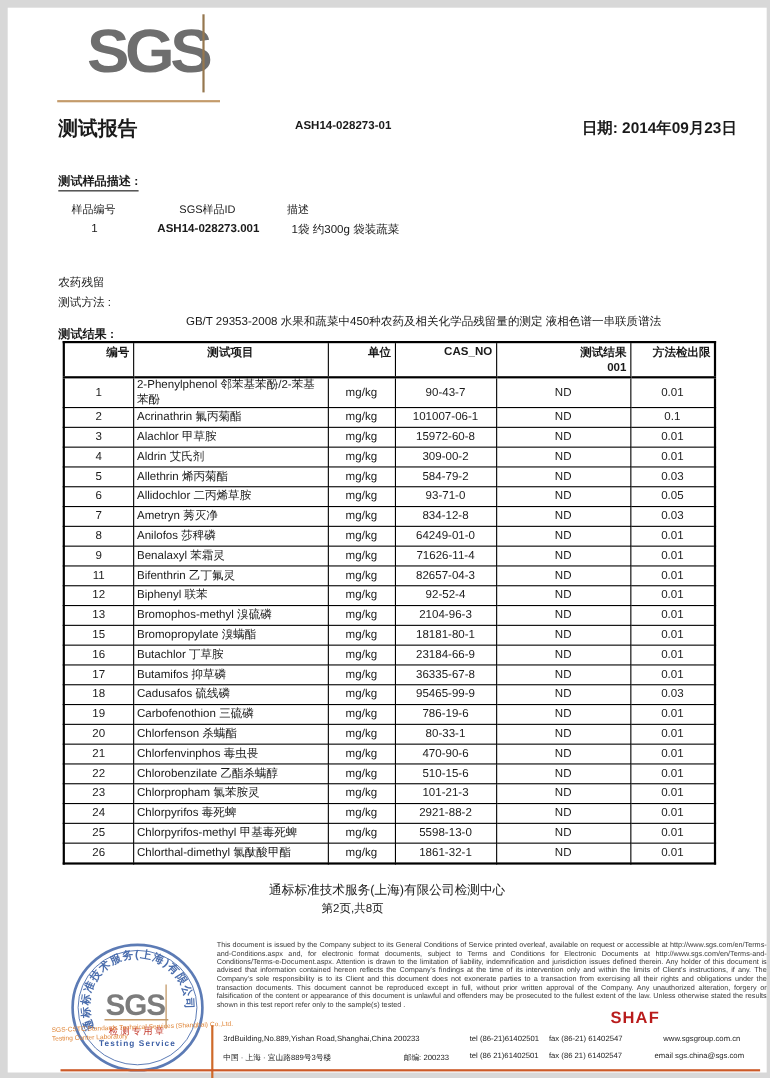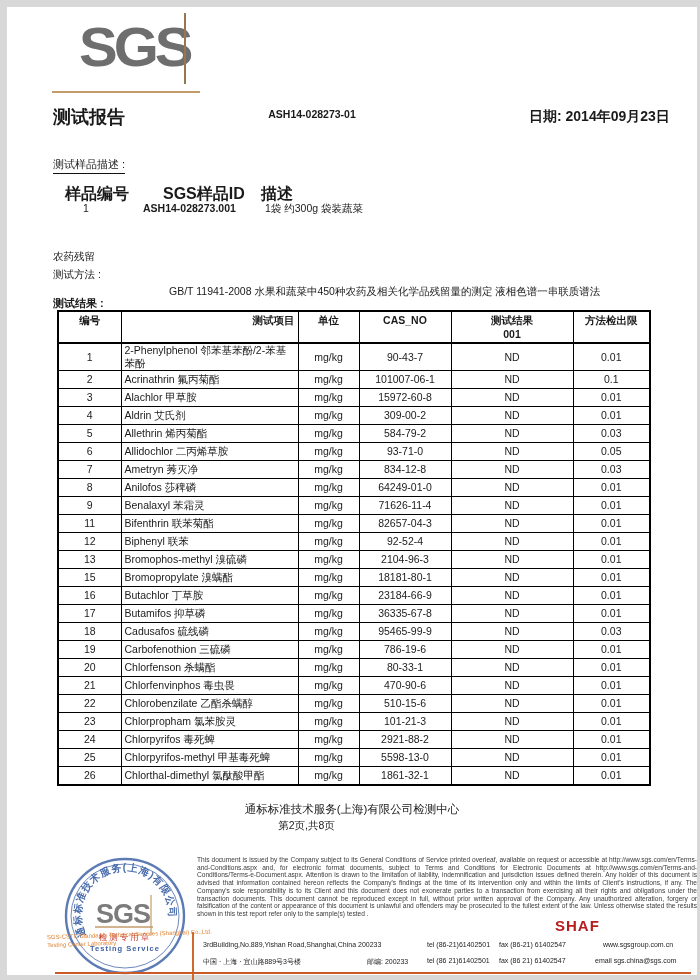--- a/index.html
+++ b/index.html
@@ -20,51 +20,51 @@
     left:72px;top:10px;font-size:58px;font-weight:900;color:#6e6e6e;
     letter-spacing:-4px;line-height:60px;transform:scaleY(.96);
   }
   .logo-hline{left:45px;top:84px;width:148px;height:2px;background:#c49b6b;}
   .logo-vline{left:177px;top:6px;width:2px;height:71px;background:#96774f;}
   .report-title{left:46px;top:98px;font-size:18px;font-weight:bold;}
   .report-number{left:240px;top:101px;width:130px;text-align:center;font-size:10.5px;font-weight:bold;}
   .report-date{left:498px;top:101px;font-size:14px;font-weight:bold;margin-left:24px;}
 
   
-  .sample-title{left:46px;top:150px;font-size:11px;font-weight:normal;border-bottom:1px solid #111;padding-bottom:1px;}
-  .lbl{font-size:16px;font-weight:bold;}
+  .sample-title{left:46px;top:150px;font-size:11px;font-weight:bold;border-bottom:1px solid #111;padding-bottom:1px;}
+  .lbl{font-size:10px;font-weight:normal;}
   .val{font-size:10.5px;}
   .s-col-no{left:58px;top:177px;}
   .s-col-id{left:156px;top:177px;}
   .s-col-desc{left:254px;top:177px;}
   .s-val-no{left:76px;top:195px;}
   .s-val-id{left:136px;top:195px;font-weight:bold;text-align:right;}
   .s-val-desc{left:258px;top:195px;}
 
   
   .m-cat{left:46px;top:243px;font-size:10.5px;}
   .m-lbl{left:46px;top:261px;font-size:10.5px;}
   .m-line1{left:162px;top:261px;font-size:10.5px;white-space:nowrap;}
   .m-line2{left:162px;top:278px;font-size:10.5px;white-space:nowrap;}
   .r-title{left:46px;top:289px;font-size:11px;font-weight:bold;}
 
   
   .tablewrap{left:50px;top:303px;}
   table{border-collapse:collapse;table-layout:fixed;width:592px;font-size:10.5px;}
   table,td,th{border:1px solid #000;}
   table{border-width:2px;}
-  th{font-weight:bold;vertical-align:top;padding:2px 3px 0 3px;height:28px;text-align:center;}
-  th.h-item{text-align:right;}
+  th{font-weight:bold;vertical-align:top;padding:2px 3px 0 3px;height:28px;text-align:right;}
+  th.h-item{text-align:center;}
   td{padding:0 3px;height:17px;line-height:13px;text-align:center;vertical-align:middle;}
   td.col-item{text-align:left;}
   thead th{border-bottom-width:2px;}
 
   
   .company-line{left:0;top:795px;width:690px;text-align:center;font-size:11.5px;}
-  .page-line{left:2px;top:812px;width:595px;text-align:center;font-size:10.5px;}
+  .page-line{left:16px;top:812px;width:595px;text-align:center;font-size:10.5px;}
 
   
   .stamp{left:56px;top:850px;}
   .stamp-overlay{
     left:40px;top:923px;width:185px;color:#e0873a;font-size:6px;line-height:8px;
     transform:rotate(-2deg);white-space:nowrap;
   }
   .disclaimer{
     left:190px;top:849px;width:500px;font-size:6.6px;line-height:7.7px;
     color:#3a3a3a;text-align:justify;
@@ -99,21 +99,21 @@
   <div class="abs sample-title">测试样品描述 :</div>
   <div class="abs lbl s-col-no">样品编号</div>
   <div class="abs lbl s-col-id">SGS样品ID</div>
   <div class="abs lbl s-col-desc">描述</div>
   <div class="abs val s-val-no">1</div>
   <div class="abs val s-val-id">ASH14-028273.001</div>
   <div class="abs val s-val-desc">1袋 约300g 袋装蔬菜</div>
 
   <div class="abs m-cat">农药残留</div>
   <div class="abs m-lbl">测试方法 :</div>
-  <div class="abs m-line2">GB/T 11941-2008 水果和蔬菜中450种农药及相关化学品残留量的测定 液相色谱一串联质谱法</div>
+  <div class="abs m-line2">GB/T 29353-2008 水果和蔬菜中450种农药及相关化学品残留量的测定 液相色谱一串联质谱法</div>
 
   <div class="abs r-title">测试结果 :</div>
 
   <div class="abs tablewrap">
     <table>
       <colgroup>
         <col style="width:63px">
           <col style="width:177px">
           <col style="width:61px">
         <col style="width:92px">
@@ -201,21 +201,21 @@
           <tr>
             <td class="col-no">9</td>
             <td class="col-item">Benalaxyl 苯霜灵</td>
             <td class="col-unit">mg/kg</td>
             <td class="col-cas">71626-11-4</td>
             <td class="col-result">ND</td>
             <td class="col-limit">0.01</td>
           </tr>
           <tr>
             <td class="col-no">11</td>
-            <td class="col-item">Bifenthrin 联苯菊酯</td>
+            <td class="col-item">Bifenthrin 乙丁氟灵</td>
             <td class="col-unit">mg/kg</td>
             <td class="col-cas">82657-04-3</td>
             <td class="col-result">ND</td>
             <td class="col-limit">0.01</td>
           </tr>
           <tr>
             <td class="col-no">12</td>
             <td class="col-item">Biphenyl 联苯</td>
             <td class="col-unit">mg/kg</td>
             <td class="col-cas">92-52-4</td>

